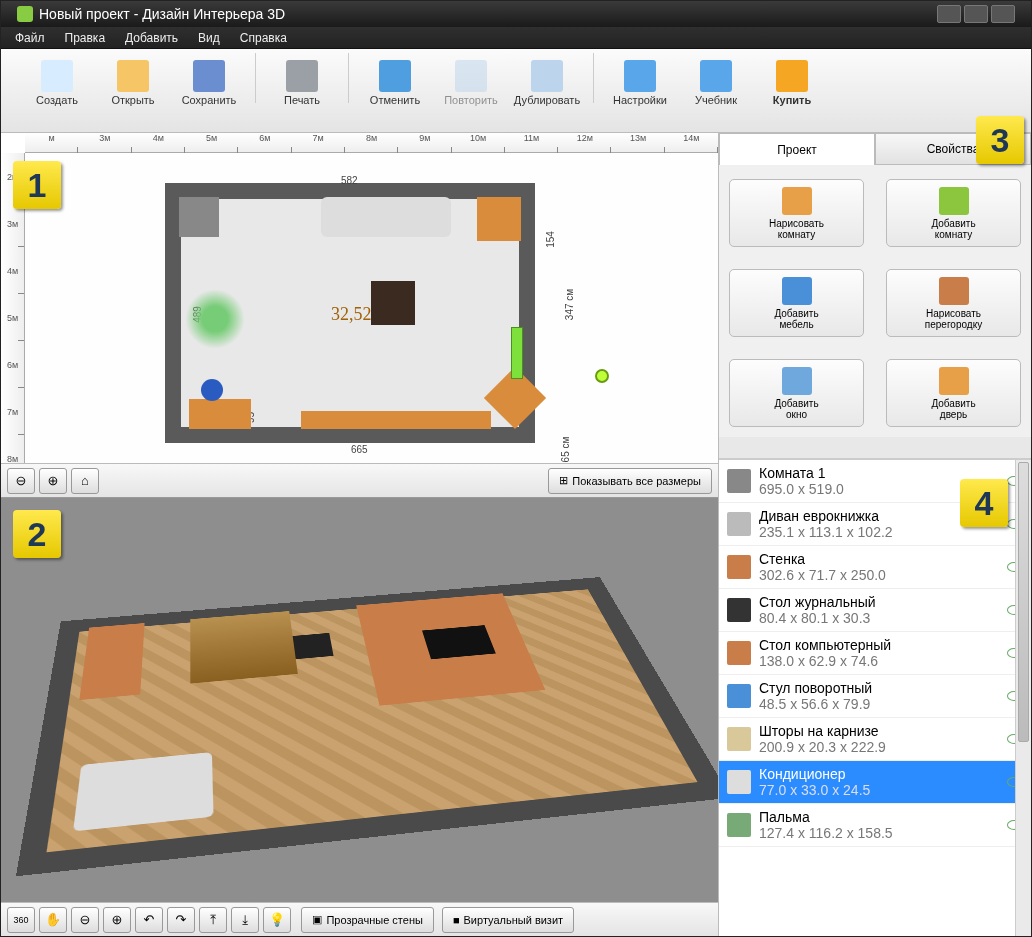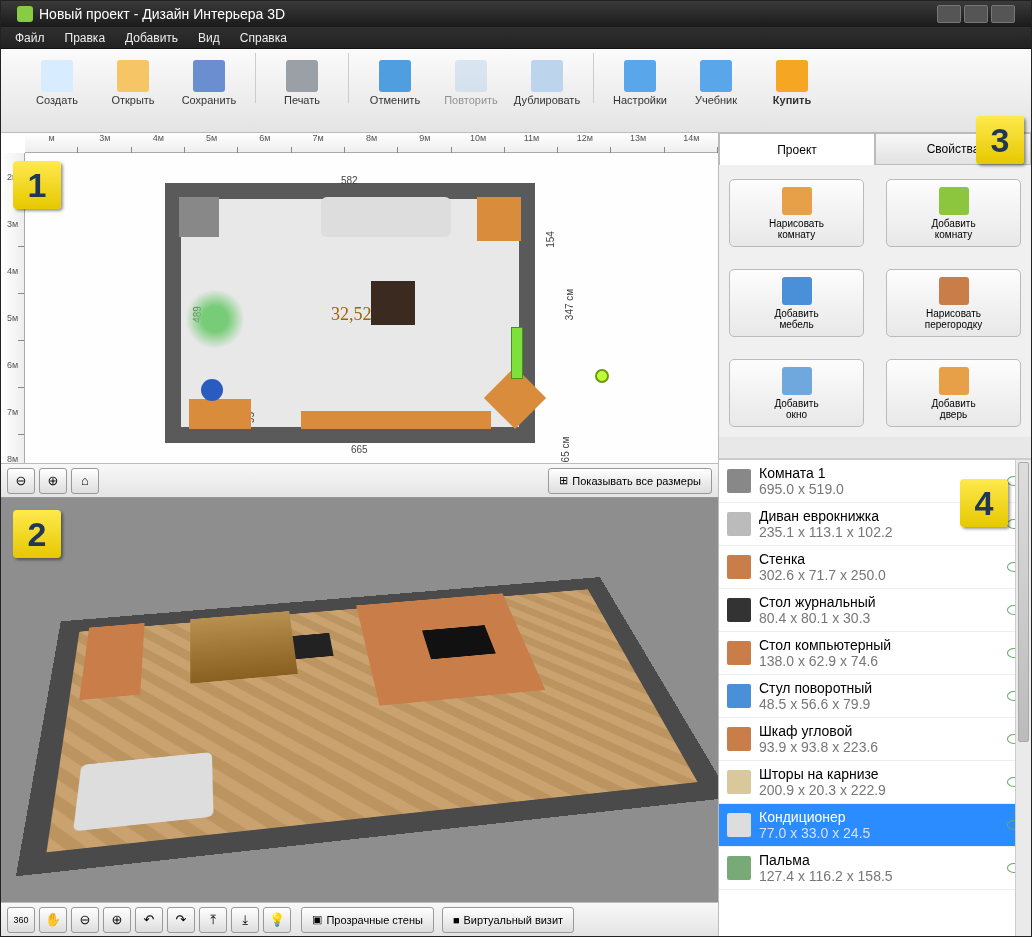--- a/index.html
+++ b/index.html
@@ -303,28 +303,20 @@
           </div>
           <div class="item">
             <div class="thumb" style="background: rgb(74, 144, 217);"></div>
             <div class="info">
               <div class="iname">Стул поворотный</div>
               <div class="idim">48.5 x 56.6 x 79.9</div>
             </div>
             <div class="eye"></div>
           </div>
           <div class="item">
-            <div class="thumb" style="background: rgb(201, 126, 74);"></div>
-            <div class="info">
-              <div class="iname">Шкаф угловой</div>
-              <div class="idim">93.9 x 93.8 x 223.6</div>
-            </div>
-            <div class="eye"></div>
-          </div>
-          <div class="item">
             <div class="thumb" style="background: rgb(217, 200, 154);"></div>
             <div class="info">
               <div class="iname">Шторы на карнизе</div>
               <div class="idim">200.9 x 20.3 x 222.9</div>
             </div>
             <div class="eye"></div>
           </div>
           <div class="item selected">
             <div class="thumb" style="background: rgb(221, 221, 221);"></div>
             <div class="info">

